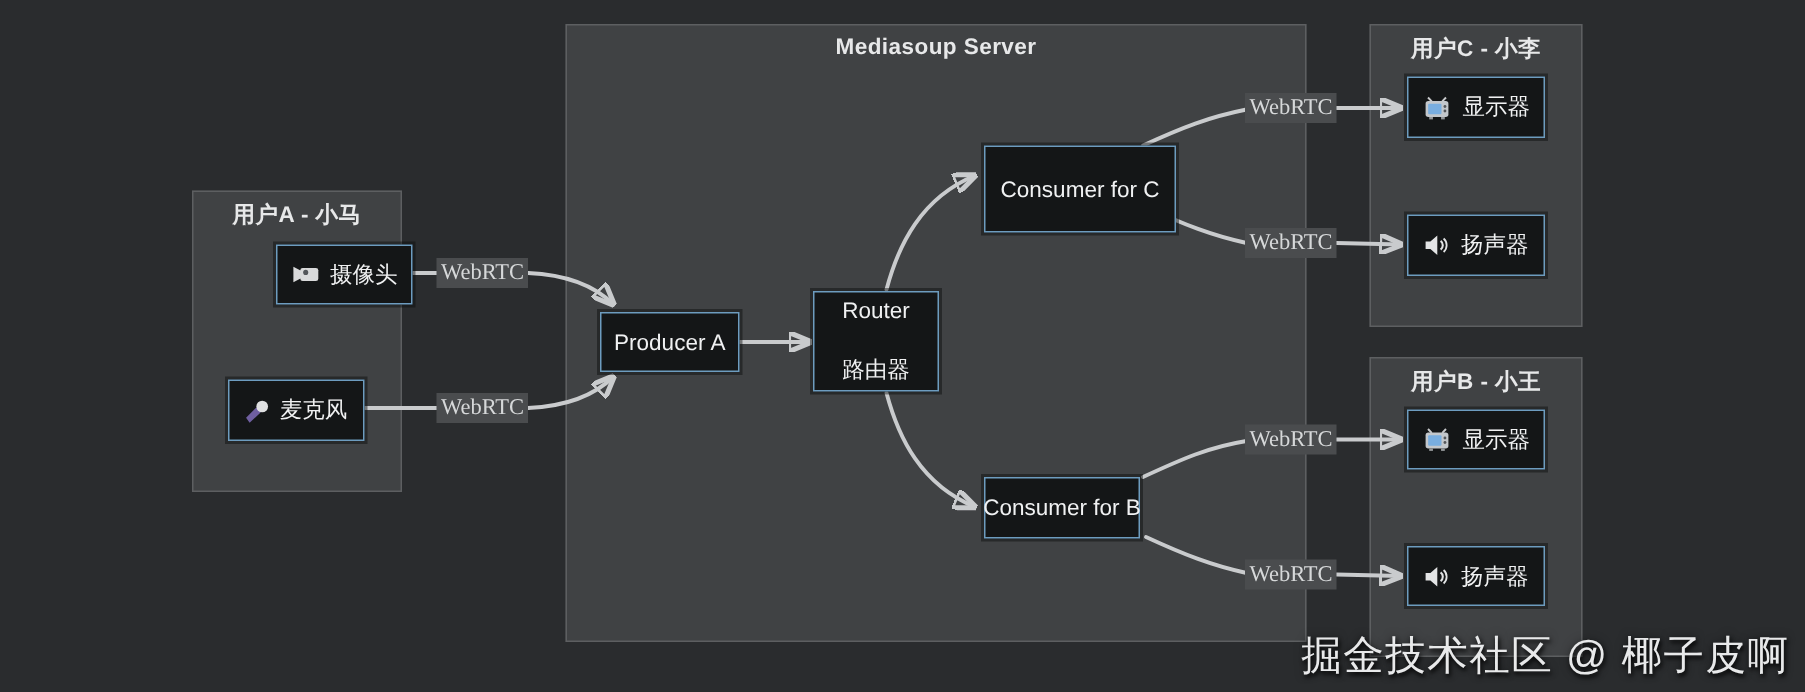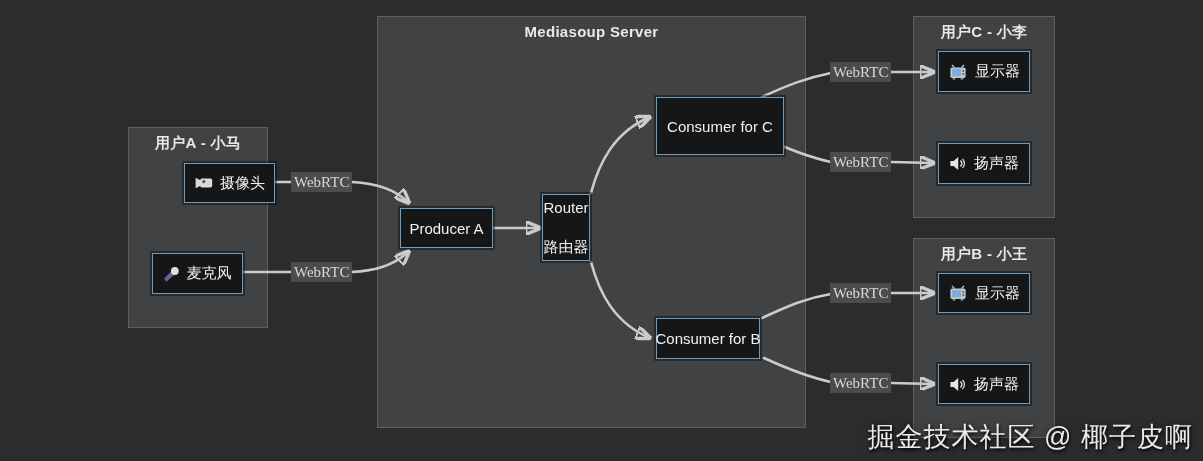--- a/index.html
+++ b/index.html
@@ -10,39 +10,39 @@
     color:#eceded;
   }
   .group{
     position:absolute;background:#404244;border:1px solid #5d5f61;box-sizing:border-box;
   }
   .gtitle{
     position:absolute;top:6px;left:0;right:0;text-align:center;
     font-size:15px;font-weight:600;color:#e7e8e9;letter-spacing:.3px;white-space:nowrap;
   }
   .group-user-a{left:128px;top:127px;width:140px;height:201px;}
-  .group-server{left:377px;top:16px;width:429px;height:412px;padding-left:19px;}
+  .group-server{left:377px;top:16px;width:494px;height:412px;padding-left:19px;}
   .group-user-c{left:913px;top:16px;width:142px;height:202px;}
   .group-user-b{left:913px;top:238px;width:142px;height:200px;}
 
   svg.edges{position:absolute;left:0;top:0;z-index:2;}
   svg.edges path{fill:none;stroke:#c9cbcd;stroke-width:2.6;stroke-linecap:round;}
 
   .node{
     position:absolute;z-index:3;box-sizing:border-box;
     background:#141617;border:1.6px solid #6d9cbf;
     box-shadow:0 0 0 2px rgba(8,10,12,.45);
     display:flex;align-items:center;justify-content:center;gap:7px;
     font-size:15px;color:#f0f1f2;white-space:nowrap;
   }
   .node .icon{display:inline-flex;align-items:center;justify-content:center;line-height:0;}
   .node-camera   {left:152px;top:163px;width:91px;height:40px;margin-left:32px;}
   .node-mic      {left:152px;top:253px;width:91px;height:41px;}
   .node-producer {left:400px;top:208px;width:93px;height:40px;}
-  .node-router   {left:542px;top:194px;width:48px;height:67px;flex-direction:column;gap:18px;line-height:1.35;}
+  .node-router   {left:542px;top:194px;width:84px;height:67px;flex-direction:column;gap:18px;line-height:1.35;}
   .node-consumer-c{left:656px;top:97px;width:128px;height:58px;}
   .node-consumer-b{left:656px;top:318px;width:104px;height:41px;}
   .node-display-c{left:938px;top:51px;width:92px;height:41px;}
   .node-speaker-c{left:938px;top:143px;width:92px;height:41px;}
   .node-display-b{left:938px;top:273px;width:92px;height:40px;}
   .node-speaker-b{left:938px;top:364px;width:92px;height:40px;}
 
   .elabel{
     position:absolute;z-index:4;height:20px;line-height:20px;padding:0 3px;
     background:#4a4c4e;color:#d6d8d9;font-size:15px;white-space:nowrap;font-family:Liberation Serif, serif;

